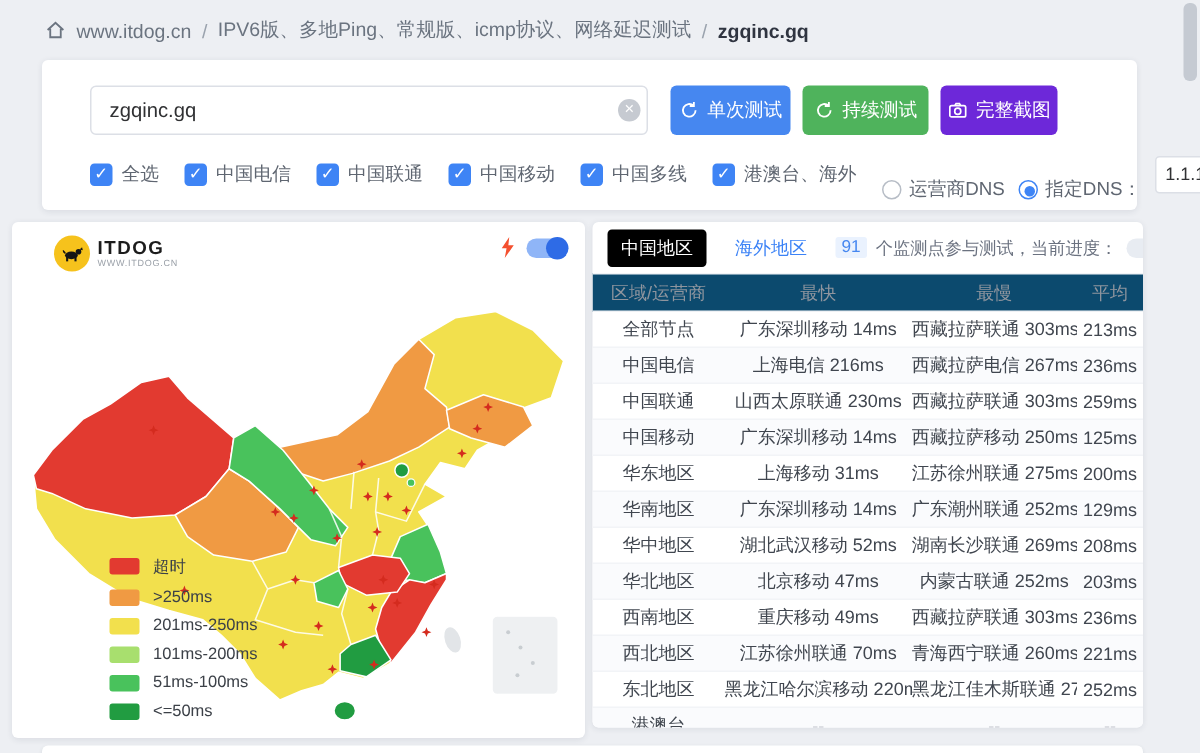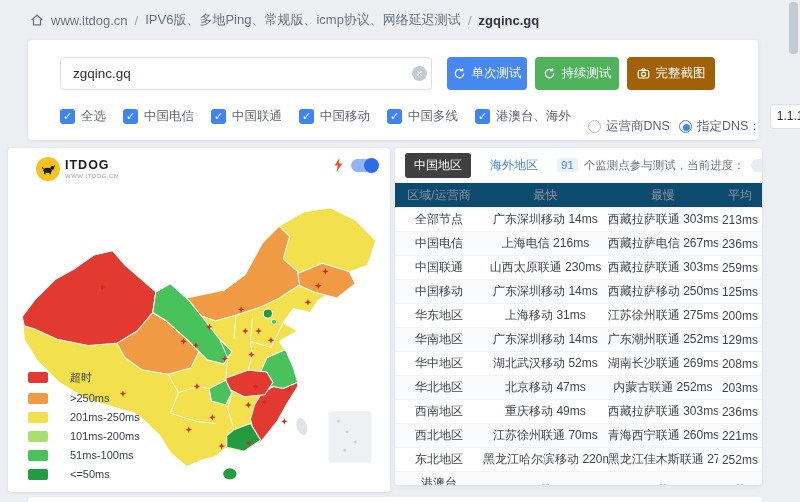--- a/index.html
+++ b/index.html
@@ -19,21 +19,21 @@
   #map-card { left:8px;  top:148px; width:382px; height:344px; overflow:hidden; }
   #results-card { left:395px; top:148px; width:367px; height:337px; overflow:hidden; }
   #footer-card { position:absolute; left:28px; right:38px; top:497px; height:8px; background:#fff; border-radius:4px 4px 0 0; box-shadow:0 1px 3px rgba(31,45,61,.1); }
 
   
   #host-input { position:absolute; left:32px; top:17px; width:372px; height:33px; border:1px solid #dcdfe6; border-radius:4px; padding:0 30px 0 12px; font-size:13.5px; color:#303133; outline:none; font-family:inherit; }
   .clear-btn { position:absolute; left:384px; top:26px; width:15px; height:15px; border-radius:50%; background:#c6cad1; color:#fff; font-size:11px; line-height:14px; text-align:center; cursor:pointer; }
   .btn { position:absolute; top:17px; height:33px; border:none; border-radius:4px; color:#fff; font-size:12.5px; display:flex; align-items:center; justify-content:center; gap:6px; cursor:pointer; font-family:inherit; }
   #btn-single { left:419px; width:80px; background:#4687f0; }
   #btn-continuous { left:507px; width:84px; background:#4fb35c; }
-  #btn-shot { left:599px; width:88px; background:#a16207; }
+  #btn-shot { left:599px; width:78px; background:#6d28d9; }
   .bicon { width:13px; height:13px; }
 
   .opts-row { position:absolute; left:32px; right:18px; top:63px; height:26px; display:flex; align-items:center; gap:17px; }
   .filter { display:flex; align-items:center; gap:6px; font-size:12.5px; color:#5f6671; cursor:pointer; white-space:nowrap; }
   .cb { width:15px; height:15px; border-radius:3px; background:#3e84f5; color:#fff; font-size:11px; line-height:15px; text-align:center; }
   .dns-group { margin-left:auto; display:flex; align-items:center; gap:9px; font-size:12.5px; color:#5f6671; white-space:nowrap; }
   .radio { width:13px; height:13px; border-radius:50%; border:1px solid #b7bdc6; background:#fff; position:relative; display:inline-block; }
   .radio.sel { border-color:#3e84f5; }
   .radio.sel::after { content:""; position:absolute; left:3px; top:3px; width:7px; height:7px; border-radius:50%; background:#3e84f5; }
   .rlabel { display:flex; align-items:center; gap:5px; cursor:pointer;margin-top:20px; }
@@ -44,27 +44,27 @@
   .logo-circle { width:24px; height:24px; border-radius:50%; background:#f6c21c; display:flex; align-items:center; justify-content:center; }
   .logo-texts { display:flex; flex-direction:column; line-height:1; }
   .logo-title { font-size:12.5px; font-weight:bold; letter-spacing:1px; color:#1c1c1c; }
   .logo-sub { font-size:6px; color:#9aa0a8; letter-spacing:.5px; margin-top:2px; }
   .map-tools { position:absolute; right:12px; top:10px; display:flex; align-items:center; gap:7px; z-index:5; }
   .bolt { width:11px; height:14px; }
   .toggle { width:27px; height:13px; border-radius:7px; background:#8fb5f7; position:relative; cursor:pointer; }
   .toggle .knob { position:absolute; right:-1px; top:-1px; width:15px; height:15px; border-radius:50%; background:#2e6be6; }
   #map-svg { position:absolute; left:6px; top:28px; width:370px; height:310px; }
   .legend { position:absolute; left:20px; bottom:12px; display:flex; flex-direction:column; gap:7px; z-index:5; }
-  .legend-item { display:flex; align-items:center; gap:22px; font-size:11px; color:#3c4148; }
+  .legend-item { display:flex; align-items:center; gap:9px; font-size:11px; color:#3c4148;margin-left:45px; }
   .swatch { width:20px; height:11px; border-radius:2px; }
 
   
   .tabs-row { height:34px; display:flex; align-items:center; padding:0 10px; gap:10px; }
   .tab { font-size:12px; color:#3b82f6; padding:4px 9px; border-radius:3px; cursor:pointer; white-space:nowrap; }
-  .tab.active { background:#404040; color:#fff; }
+  .tab.active { background:#000000; color:#fff; }
   .prog-group { margin-left:auto; display:flex; align-items:center; gap:6px; font-size:11.5px; color:#6b7280; white-space:nowrap; }
   .count-badge { color:#4687f0; background:#eaf2fe; padding:1px 4px; border-radius:2px; font-size:11.5px;text-align:right; }
   .prog-track { width:102px; height:13px; border-radius:7px; background:#e8ecf2; overflow:hidden; position:relative; }
   .prog-fill { height:100%; background:#4687f0; border-radius:7px; }
   .prog-label { position:absolute; left:0; right:0; top:0; text-align:center; font-size:9px; line-height:13px; color:#fff; }
 
   .thead, .trow { display:grid; grid-template-columns:24% 34% 30% 12%; align-items:center; }
   .thead { height:26px; font-size:12px; color:#8f959e; border-top:1px solid #f2f4f7; border-bottom:1px solid #f0f2f5; background:#0c4a6e; }
   .thead > div, .trow > div { text-align:center; overflow:hidden; white-space:nowrap; }
   .trow { height:24px; font-size:12px; color:#40464f; border-bottom:1px solid #f2f4f7; cursor:pointer; }

